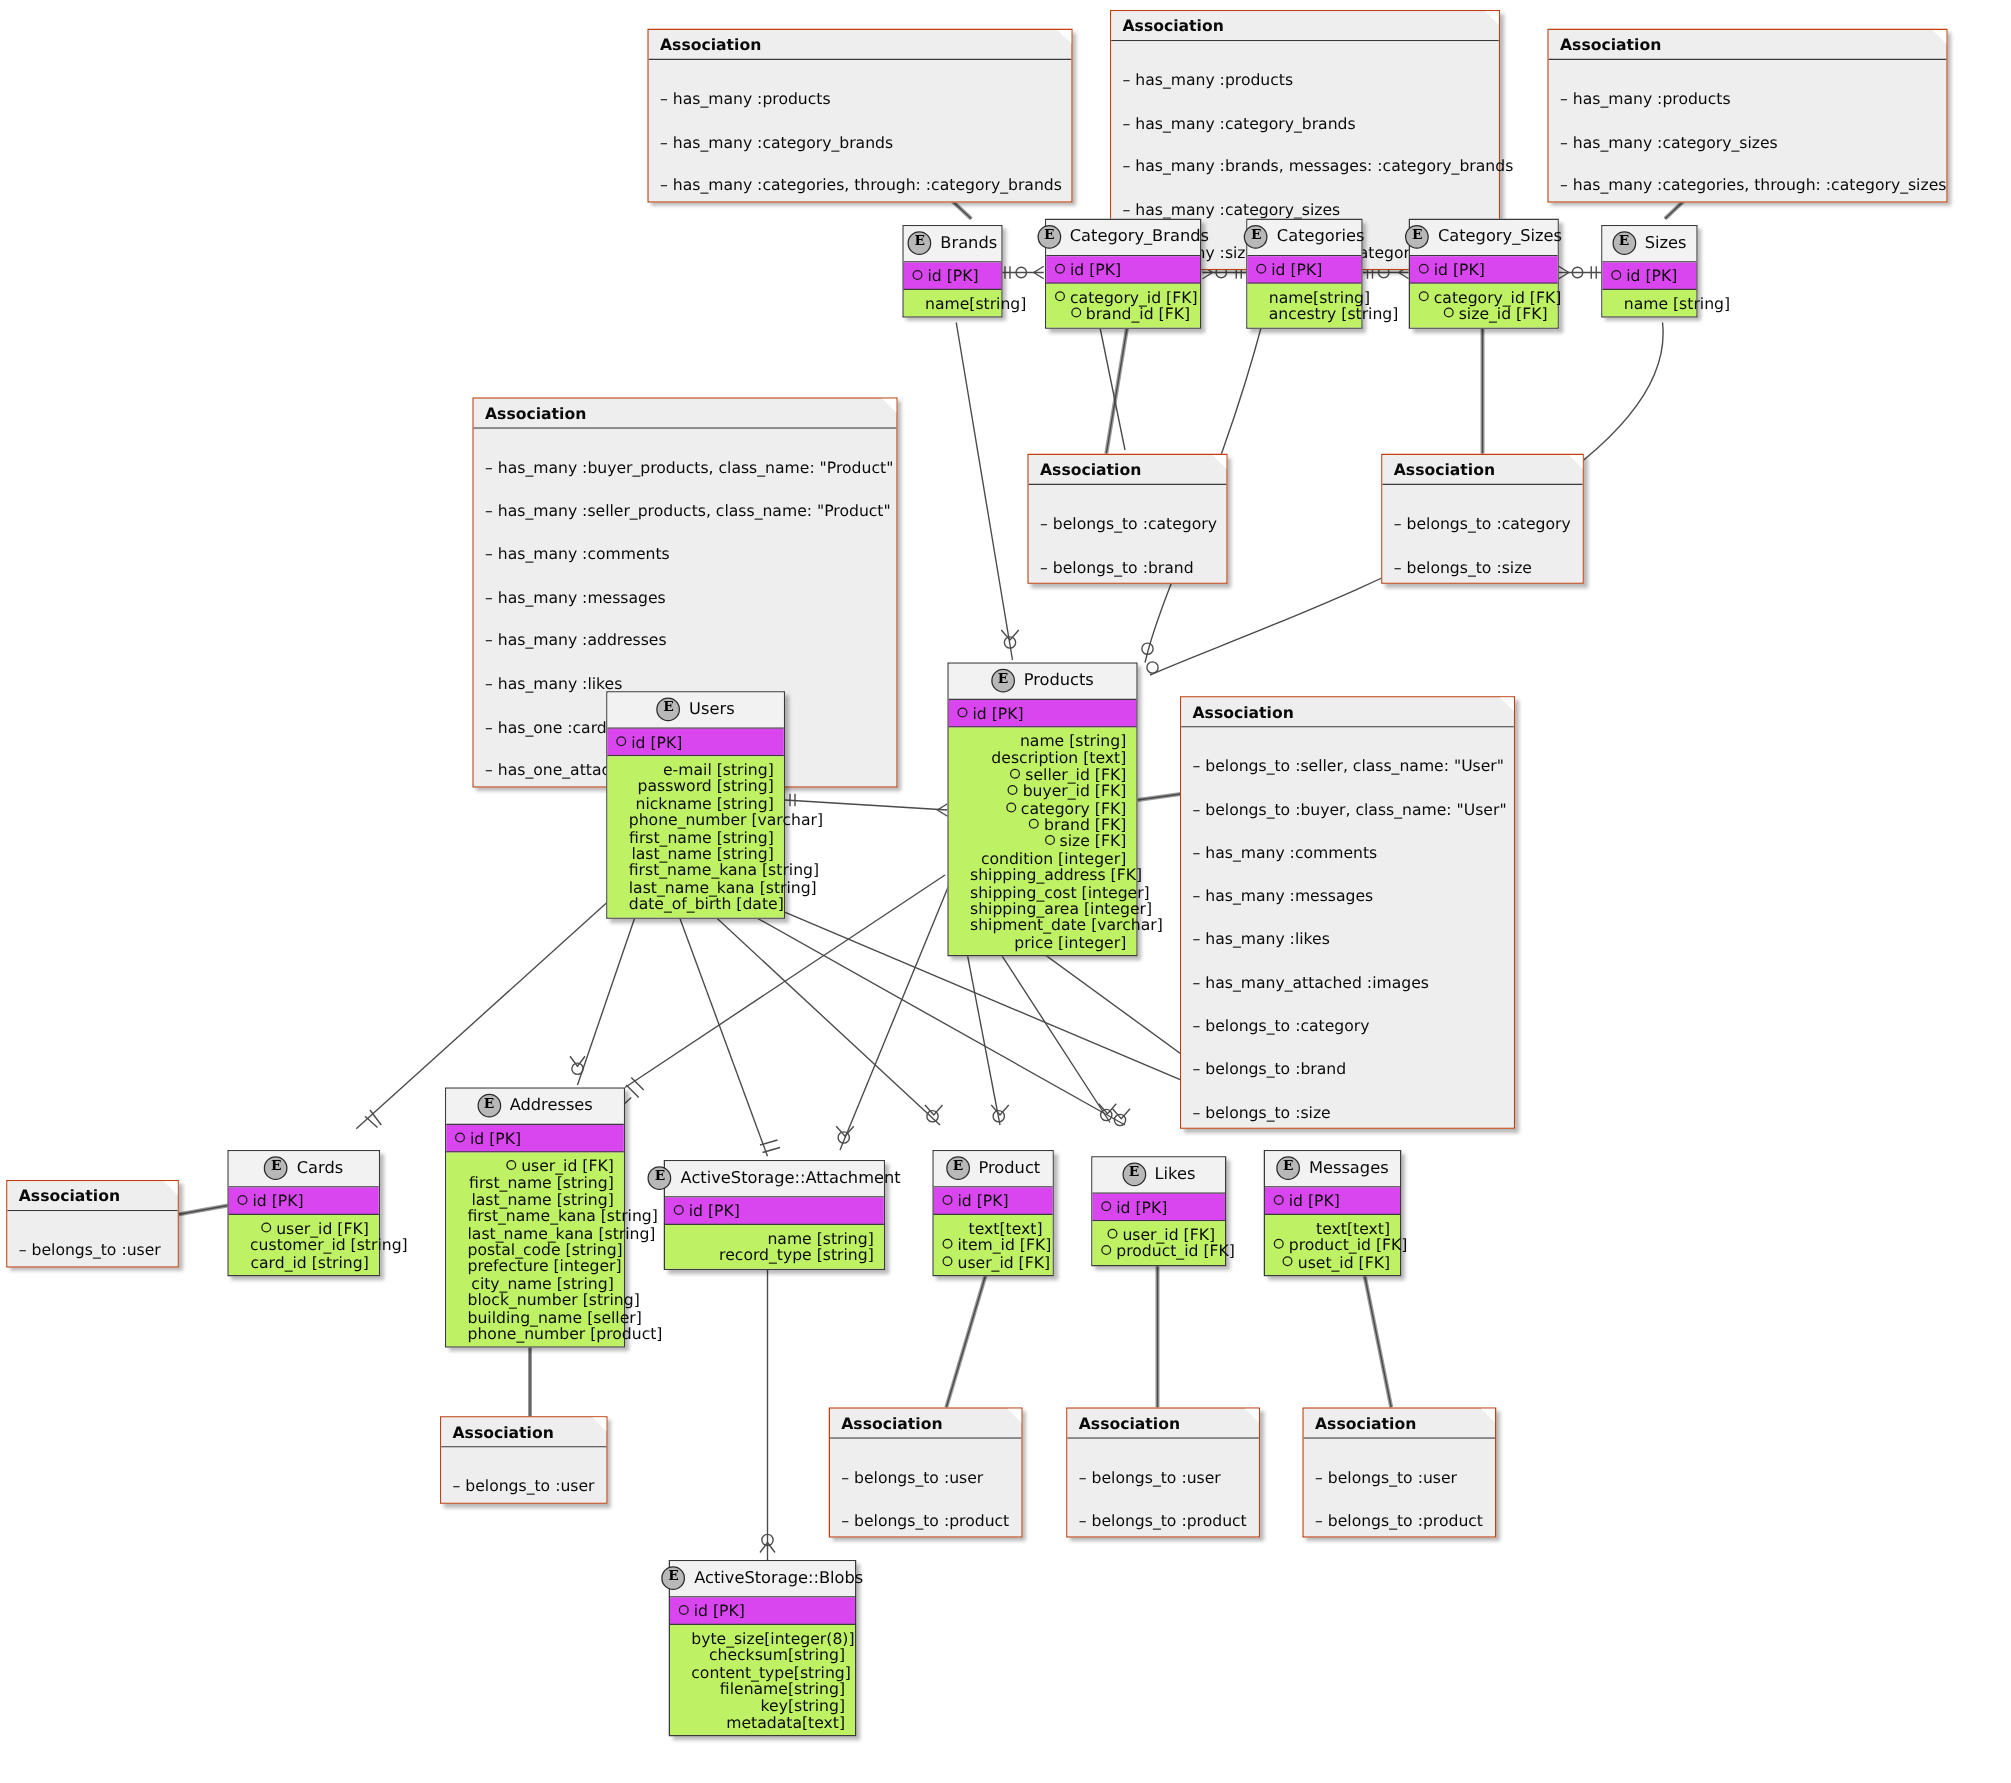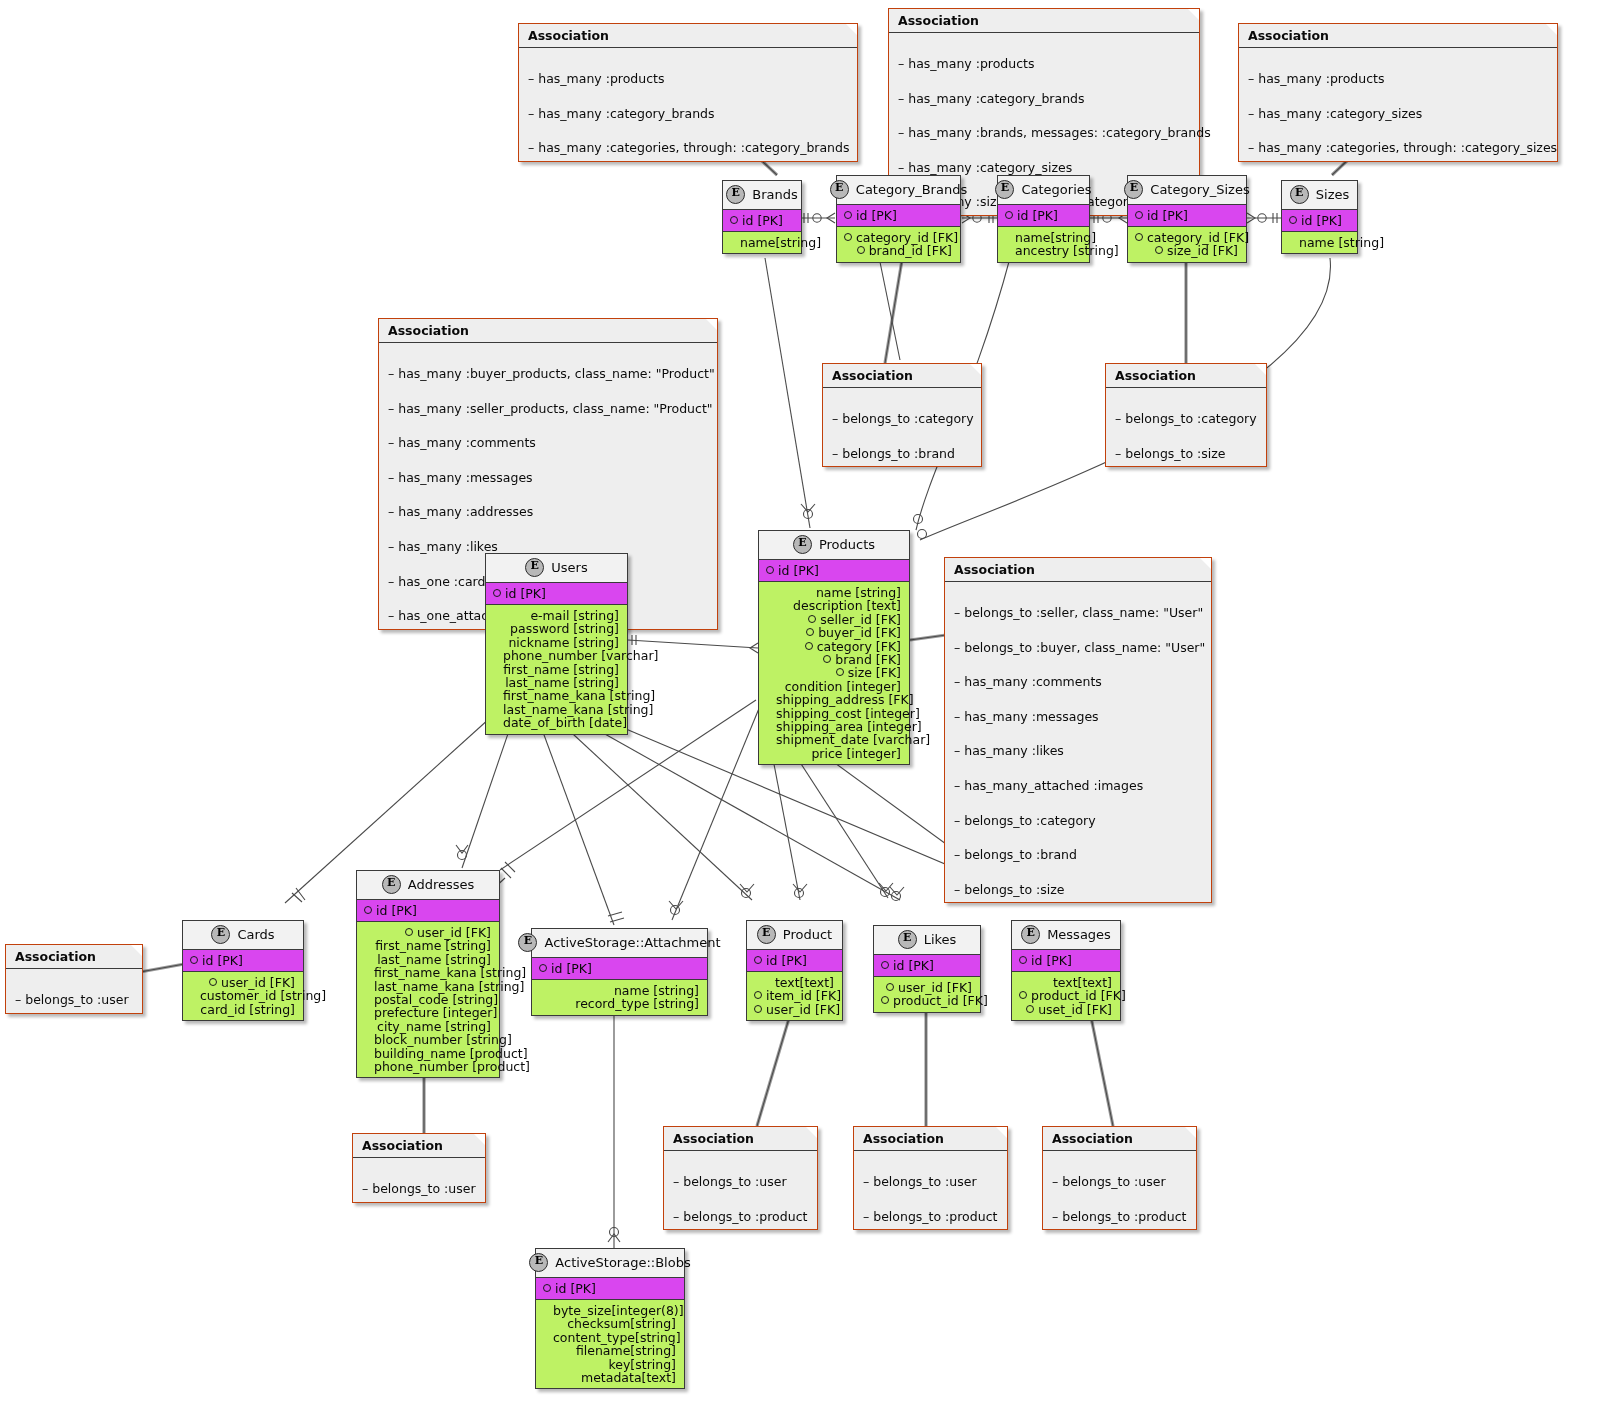--- a/index.html
+++ b/index.html
@@ -501,21 +501,21 @@
     <div class="ebody">
       <span class="attr"><span class="bullet"></span><span>user_id [FK]</span></span>
       <span class="attr"><span class="nobullet"></span><span>first_name [string]</span></span>
       <span class="attr"><span class="nobullet"></span><span>last_name [string]</span></span>
       <span class="attr"><span class="nobullet"></span><span>first_name_kana [string]</span></span>
       <span class="attr"><span class="nobullet"></span><span>last_name_kana [string]</span></span>
       <span class="attr"><span class="nobullet"></span><span>postal_code [string]</span></span>
       <span class="attr"><span class="nobullet"></span><span>prefecture [integer]</span></span>
       <span class="attr"><span class="nobullet"></span><span>city_name [string]</span></span>
       <span class="attr"><span class="nobullet"></span><span>block_number [string]</span></span>
-      <span class="attr"><span class="nobullet"></span><span>building_name [product]</span></span>
+      <span class="attr"><span class="nobullet"></span><span>building_name [seller]</span></span>
       <span class="attr"><span class="nobullet"></span><span>phone_number [product]</span></span>
     </div>
   </div>
 
   <div class="entity" style="left:531px; top:928px; width:177px;">
     <div class="ehead">
       <span class="ecircle">E</span>
       <span class="etitle">ActiveStorage::Attachment</span>
     </div>
     <div class="epk">

